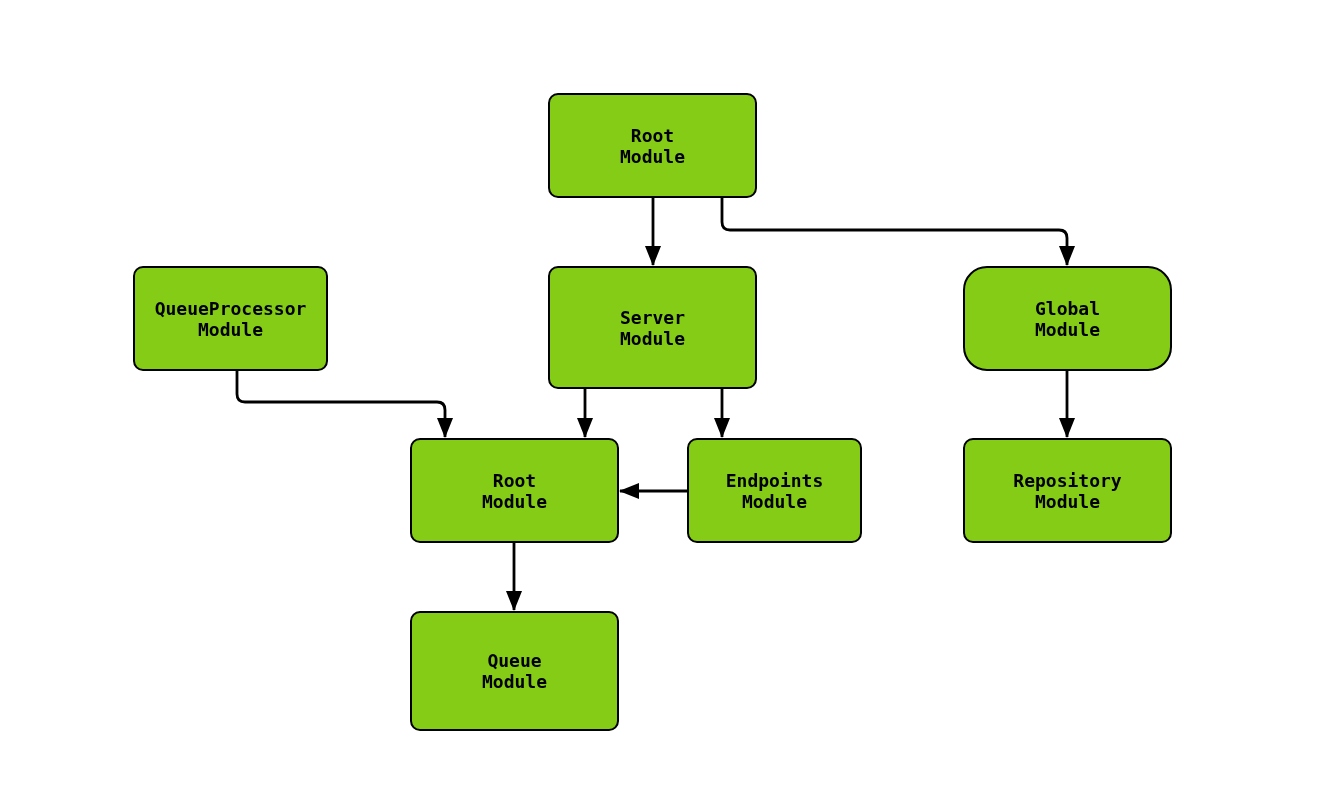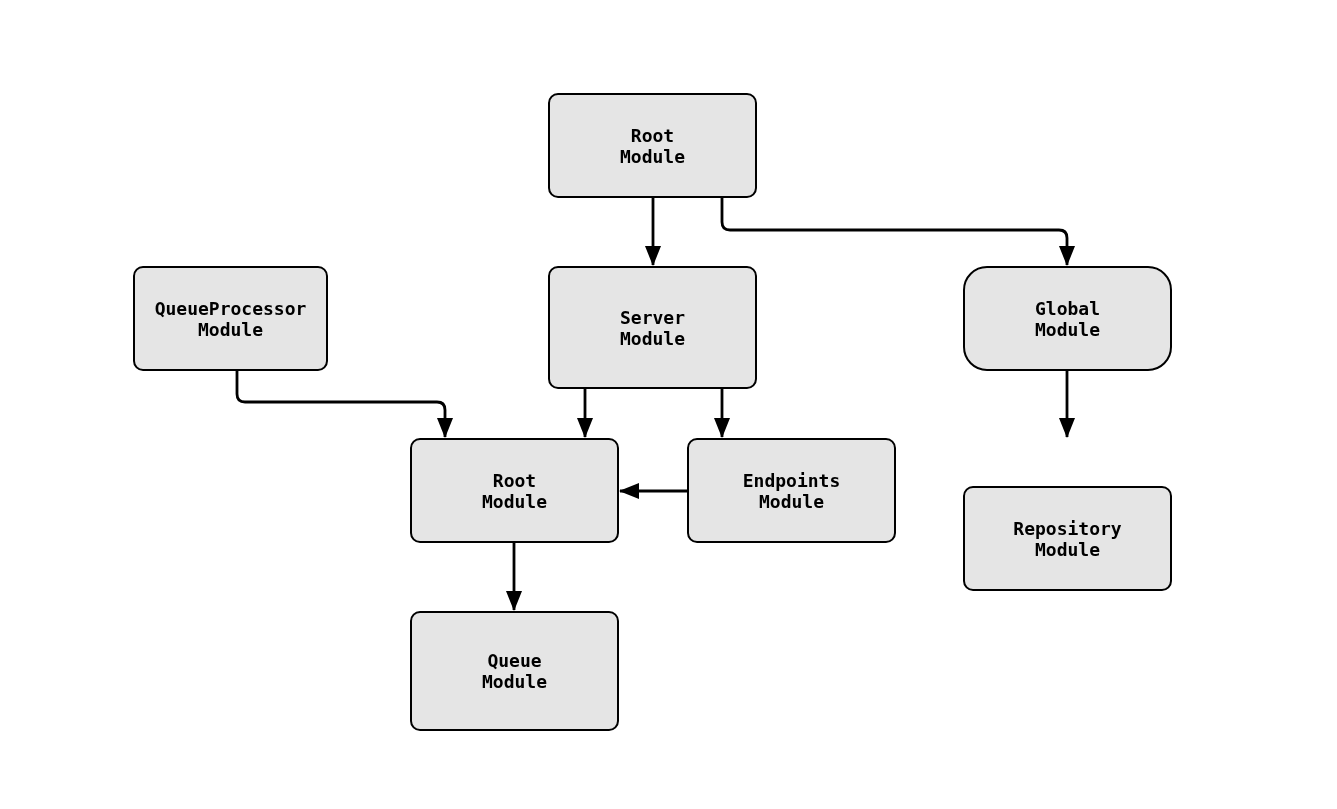--- a/index.html
+++ b/index.html
@@ -24,21 +24,21 @@
     height: 809px;
   }
   svg.edge-layer path.edge {
     fill: none;
     stroke: #000000;
     stroke-width: 2.8;
   }
   .node {
     position: absolute;
     box-sizing: border-box;
-    background: #e5e5e5;
+    background: #84cc16;
     border: 2.8px solid #000000;
     border-radius: 10px;
     display: flex;
     flex-direction: column;
     align-items: center;
     justify-content: center;
     text-align: center;
     font-family: "DejaVu Sans Mono", "Liberation Mono", monospace;
     font-weight: bold;
     font-size: 18px;
@@ -85,25 +85,25 @@
         <span class="label-line">Module</span>
       </div>
       <div class="node" style="left: 963px; top: 266px; width: 209px; height: 105px; border-radius: 24px;">
         <span class="label-line">Global</span>
         <span class="label-line">Module</span>
       </div>
       <div class="node" style="left: 410px; top: 438px; width: 209px; height: 105px;">
         <span class="label-line">Root</span>
         <span class="label-line">Module</span>
       </div>
-      <div class="node" style="left: 687px; top: 438px; width: 209px; height: 105px;">
+      <div class="node" style="left: 687px; top: 438px; width: 175px; height: 105px;">
         <span class="label-line">Endpoints</span>
         <span class="label-line">Module</span>
       </div>
-      <div class="node" style="left: 963px; top: 438px; width: 209px; height: 105px; margin-top: 48px;">
+      <div class="node" style="left: 963px; top: 438px; width: 209px; height: 105px;">
         <span class="label-line">Repository</span>
         <span class="label-line">Module</span>
       </div>
       <div class="node" style="left: 410px; top: 611px; width: 209px; height: 120px;">
         <span class="label-line">Queue</span>
         <span class="label-line">Module</span>
       </div>
     </div>
 </div>
 

